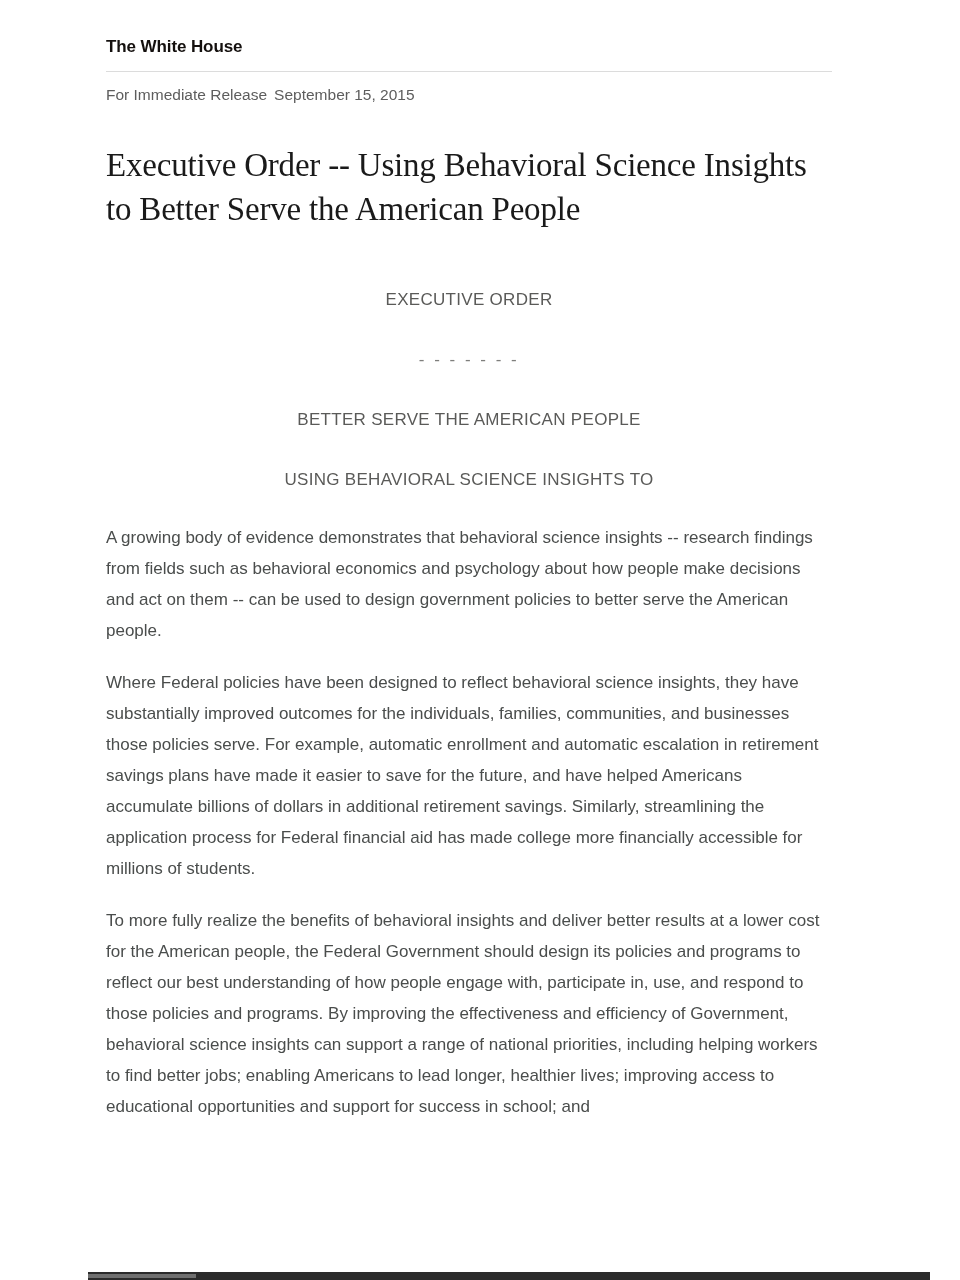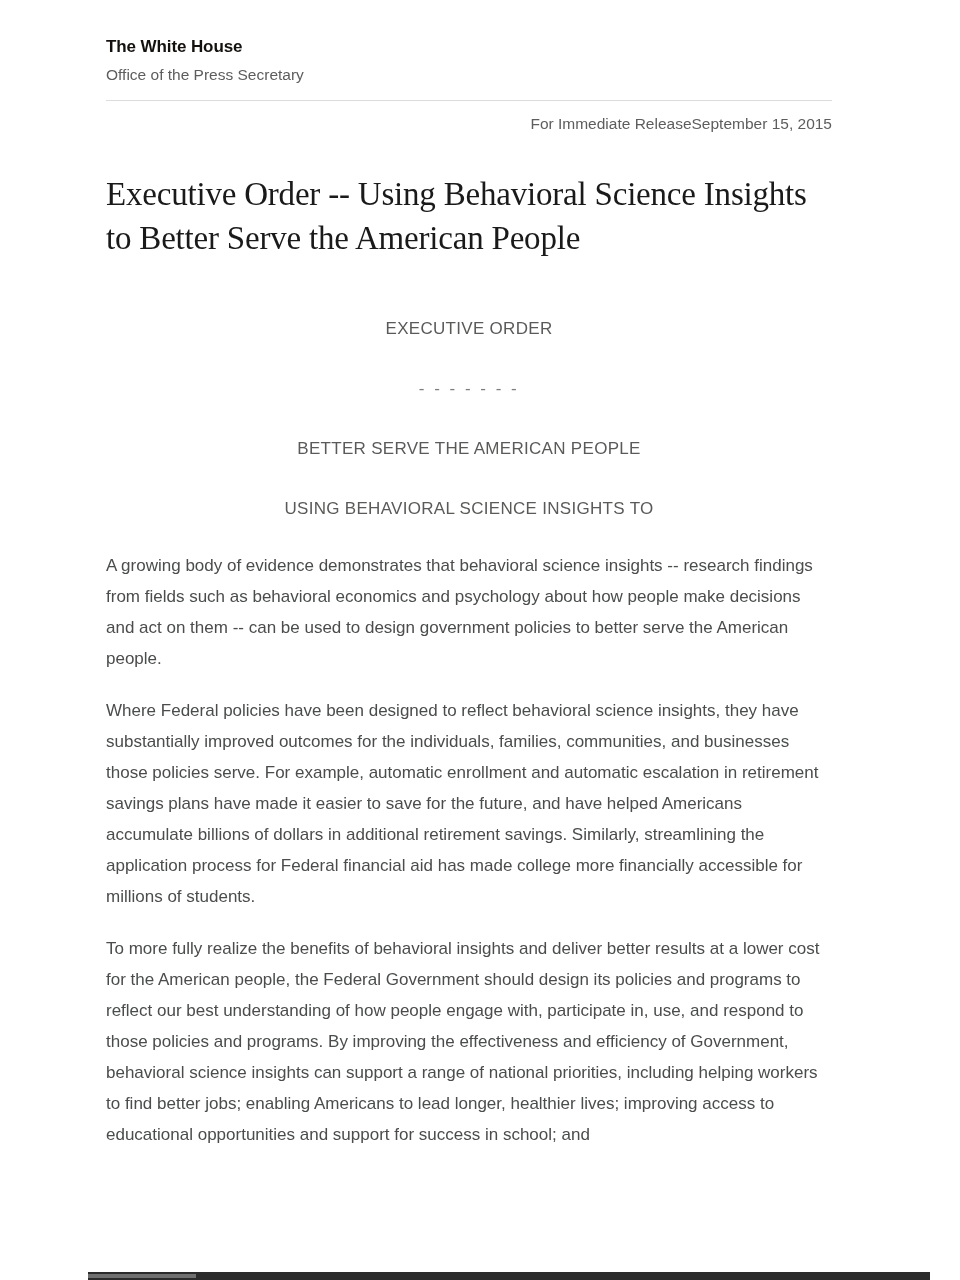--- a/index.html
+++ b/index.html
@@ -57,28 +57,28 @@
   .rule {
     border: 0;
     border-top: 1px solid #dcdcdc;
     margin: 14px 0 0 0;
     width: 726px;
     height: 0;
   }
 
   .release-row {
     display: flex;
-    justify-content: flex-end;
+    justify-content: flex-start;
     align-items: baseline;
     margin-top: 14px;
     font-size: 15.5px;
     color: #5d5d5d;
   }
   .release-left { white-space: nowrap; }
-  .release-date { white-space: nowrap; }
+  .release-date { white-space: nowrap; margin-left: 7px; }
 
   
   .headline {
     font-family: "Liberation Serif", serif;
     font-size: 33px;
     font-weight: normal;
     color: #1a1a1a;
     line-height: 1.32;
     letter-spacing: -0.2px;
     margin: 40px 0 0 0;
@@ -140,21 +140,20 @@
   }
 </style>
 </head>
 <body>
 
 <div class="page">
   <div class="content">
 
     <div class="masthead">
       <div class="site-title">The White House</div>
-      <div class="office-line">Office of the Press Secretary</div>
       <hr class="rule">
       <div class="release-row">
         <span class="release-left">For Immediate Release</span>
         <span class="release-date">September 15, 2015</span>
       </div>
     </div>
 
     <h1 class="headline">Executive Order -- Using Behavioral Science Insights to Better Serve the American People</h1>
 
     <div class="eo-block">

